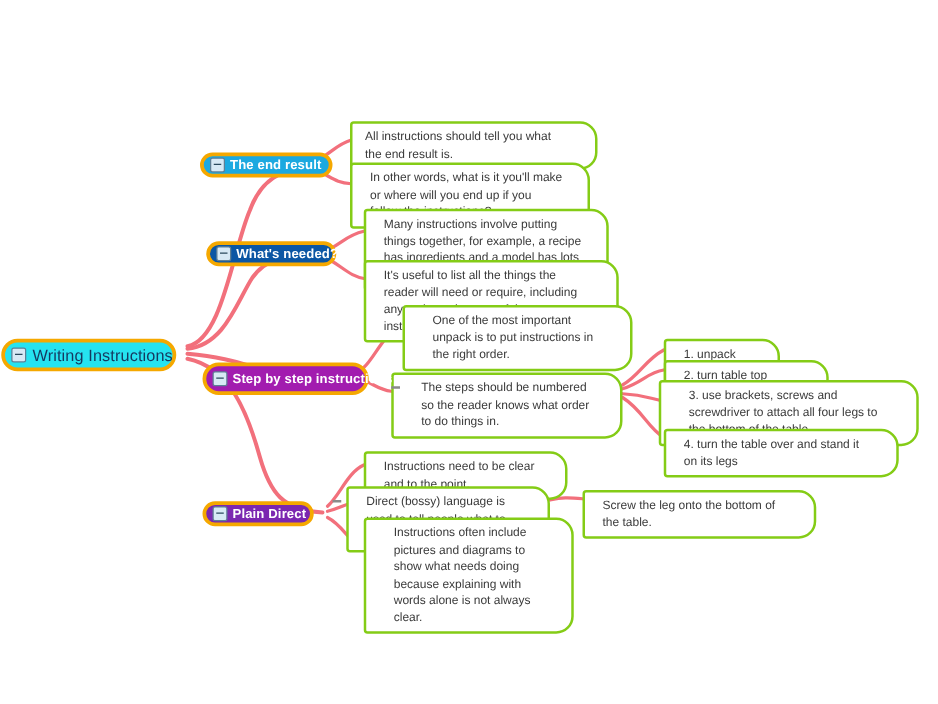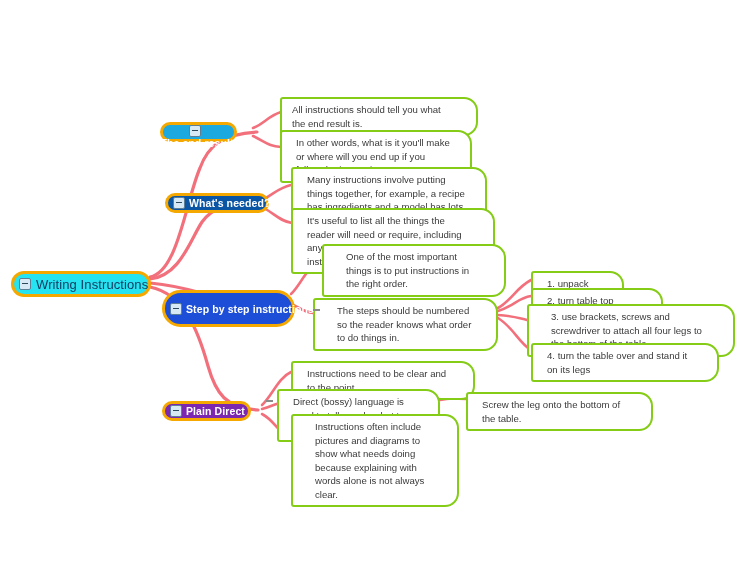--- a/index.html
+++ b/index.html
@@ -50,21 +50,21 @@
   }
   .node-root .pill-label {
     color: #16385f;
     font-size: 13px;
     font-weight: normal;
     padding-left: 5px;
   }
 
   .node-branch-cyan { background: #1CA9E0; height: 20px; }
   .node-branch-blue { background: #0B56A4; height: 20px; }
-  .node-branch-navy { background: #1d4ed8; height: 37px; }
+  .node-branch-navy { background: #a21caf; height: 26px; }
   .node-branch-purple { background: #7B27B0; height: 20px; }
   .node-branch-cyan .pill-label,
   .node-branch-blue .pill-label,
   .node-branch-navy .pill-label,
   .node-branch-purple .pill-label {
     color: #ffffff;
     font-size: 10.5px;
     padding-left: 4px;
   }
 
@@ -147,26 +147,26 @@
       <path d="M498,318 C514,328 518,342 531,350" stroke-width="2.6"></path>
 
       <path d="M262,405 C272,396 278,378 291,372" stroke-width="2.6"></path>
       <path d="M262,409 C274,406 278,402 291,400" stroke-width="2.6"></path>
       <path d="M262,414 C274,420 278,432 291,440" stroke-width="2.6"></path>
 
       <path d="M440,400 C450,398 454,398 466,399" stroke-width="2.6"></path>
     </g>
   </svg>
 
-  <div class="pill node-root" style="left:11px; top:271px; width:140px;justify-content:space-between;">
+  <div class="pill node-root" style="left:1px; top:271px; width:140px;justify-content:space-between;">
     <span class="collapse-box"></span>
     <span class="pill-label">Writing Instructions</span>
   </div>
 
-  <div class="pill node-branch-cyan" style="left:160px; top:122px; width:77px;flex-direction:column;">
+  <div class="pill node-branch-cyan" style="left:160px; top:122px; width:106px;">
     <span class="collapse-box"></span>
     <span class="pill-label">The end result</span>
   </div>
 
   <div class="leaf" style="left:280px; top:97px; width:198px;">All instructions should tell you what the end result is.</div>
 
   <div class="leaf center-ish" style="left:280px; top:130px; width:192px;">In other words, what is it you'll make or where will you end up if you follow the instructions?</div>
 
   <div class="pill node-branch-blue" style="left:165px; top:193px; width:104px;">
     <span class="collapse-box"></span>
@@ -175,39 +175,39 @@
 
   <div class="leaf center-ish" style="left:291px; top:167px; width:196px;">Many instructions involve putting things together, for example, a recipe has ingredients and a model has lots of parts.</div>
 
   <div class="leaf center-ish" style="left:291px; top:208px; width:204px;">It's useful to list all the things the reader will need or require, including any tools, at the start of the instructions.</div>
 
   <div class="pill node-branch-navy" style="left:162px; top:290px; width:133px;">
     <span class="collapse-box"></span>
     <span class="pill-label">Step by step instructions</span>
   </div>
 
-  <div class="leaf indent" style="left:322px; top:244px; width:184px;">One of the most important things is to put instructions in the right order.</div>
+  <div class="leaf indent" style="left:322px; top:244px; width:184px;">One of the most important unpack is to put instructions in the right order.</div>
 
   <span class="minus-marker" style="left:313px; top:309px;"></span>
   <div class="leaf indent" style="left:313px; top:298px; width:185px;">The steps should be numbered so the reader knows what order to do things in.</div>
 
   <div class="leaf center-ish" style="left:531px; top:271px; width:93px;">1. unpack contents</div>
 
   <div class="leaf center-ish" style="left:531px; top:288px; width:132px;">2. turn table top upside down</div>
 
   <div class="leaf indent" style="left:527px; top:304px; width:208px;">3. use brackets, screws and screwdriver to attach all four legs to the bottom of the table</div>
 
   <div class="leaf center-ish" style="left:531px; top:343px; width:188px;">4. turn the table over and stand it on its legs</div>
 
   <div class="pill node-branch-purple" style="left:162px; top:401px; width:89px;">
     <span class="collapse-box"></span>
     <span class="pill-label">Plain Direct</span>
   </div>
 
-  <div class="leaf center-ish" style="left:291px; top:361px; width:184px;">Instructions need to be clear and to the point.</div>
+  <div class="leaf center-ish" style="left:291px; top:361px; width:163px;">Instructions need to be clear and to the point.</div>
 
   <span class="minus-marker" style="left:266px; top:400px;"></span>
   <div class="leaf center-ish" style="left:277px; top:389px; width:163px;">Direct (bossy) language is used to tell people what to do, for example:</div>
 
   <div class="leaf indent" style="left:291px; top:414px; width:168px;">Instructions often include pictures and diagrams to show what needs doing because explaining with words alone is not always clear.</div>
 
   <div class="leaf center-ish" style="left:466px; top:392px; width:187px;">Screw the leg onto the bottom of the table.</div>
 
 </div>
 

